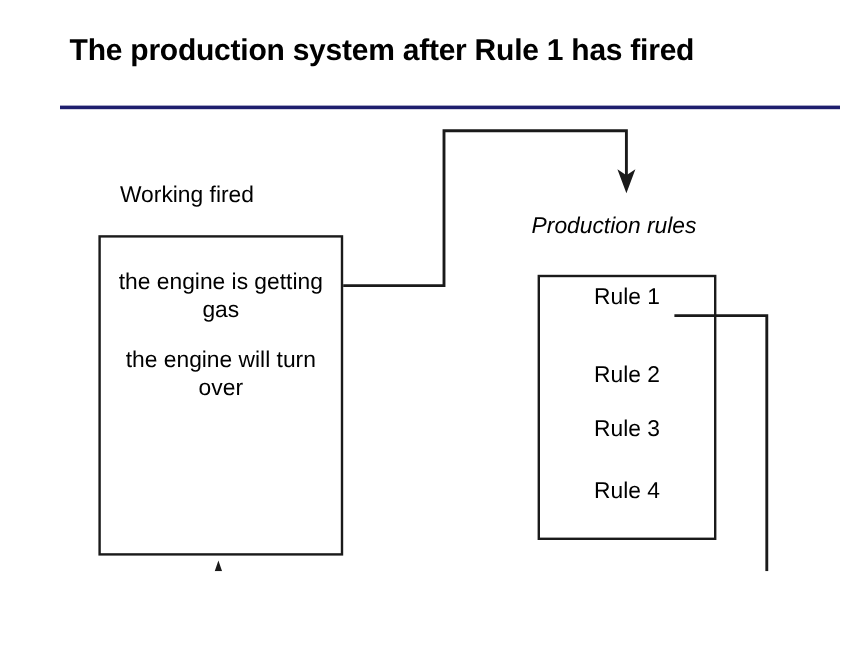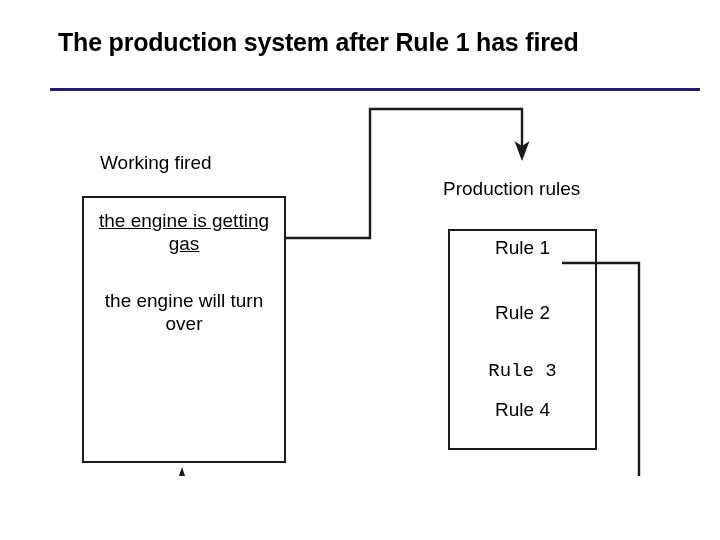--- a/index.html
+++ b/index.html
@@ -96,32 +96,32 @@
 <div id="slide">
 
   <div id="title-block">
     <h1 id="slide-title">The production system after Rule 1 has fired</h1>
   </div>
   <div id="title-rule"></div>
 
   <div class="dg-label" id="wm-label" style="left:100px; top:152px;">Working fired</div>
 
   <div class="dg-box" id="wm-box" style="left:82px; top:196px; width:204px; height:267px;">
-    <div class="wm-line" style="top:11px;text-decoration:underline;">the engine is
+    <div class="wm-line" style="top:26px;">the engine is
 getting gas</div>
     <div class="wm-line" style="top:91px;">the engine will
 turn over</div>
   </div>
 
-  <div class="dg-label" id="pr-label" style="left:443px; top:178px;">Production rules</div>
+  <div class="dg-label" id="pr-label" style="left:443px; top:178px;font-style:italic;">Production rules</div>
 
   <div class="dg-box" id="pr-box" style="left:448px; top:229px; width:149px; height:221px;">
     <div class="rule-line" style="top:6px;">Rule 1</div>
     <div class="rule-line" style="top:71px;text-align:center;">Rule 2</div>
-    <div class="rule-line" style="top:129px;font-family:Liberation Mono, monospace;">Rule 3</div>
+    <div class="rule-line" style="top:116px;">Rule 3</div>
     <div class="rule-line" style="top:168px;">Rule 4</div>
   </div>
 
   <svg id="connectors" viewBox="0 0 720 540">
 
     <polyline points="286,238 370,238 370,109 522,109 522,150" fill="none" stroke="#1a1a1a" stroke-width="2.4" stroke-linecap="butt" stroke-linejoin="miter"></polyline>
     <polygon points="522,161 514.5,141 522,146 529.5,141" fill="#1a1a1a"></polygon>
 
     <polyline points="562,263 639,263 639,503 182,503 182,480" fill="none" stroke="#1a1a1a" stroke-width="2.4" stroke-linecap="butt" stroke-linejoin="miter"></polyline>
     <polygon points="182,467 174.5,489 182,484 189.5,489" fill="#1a1a1a"></polygon>

